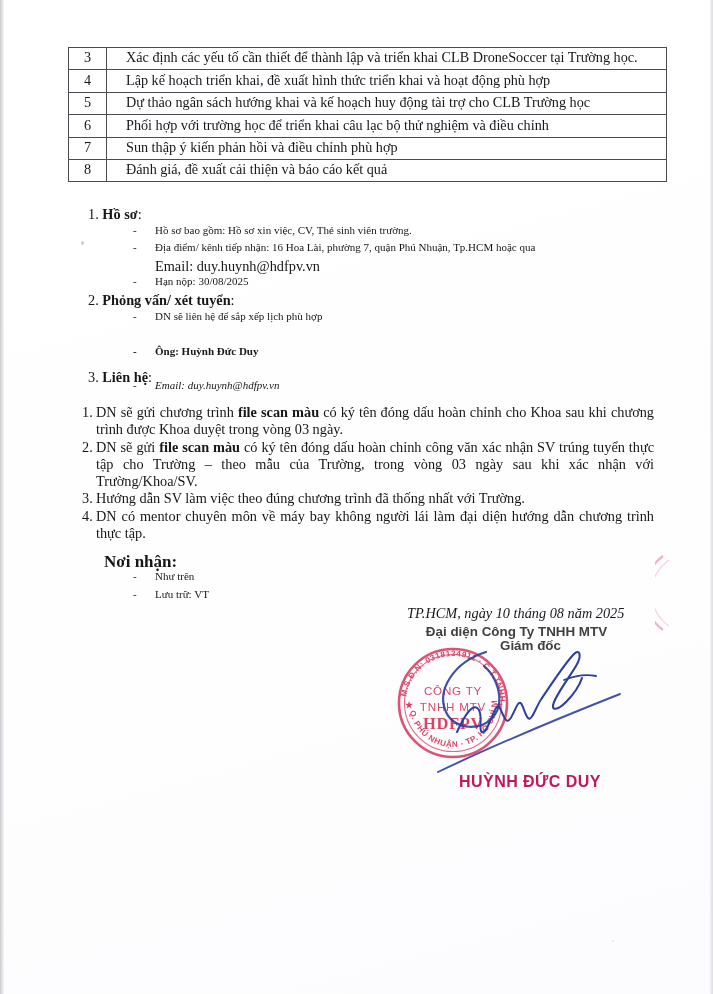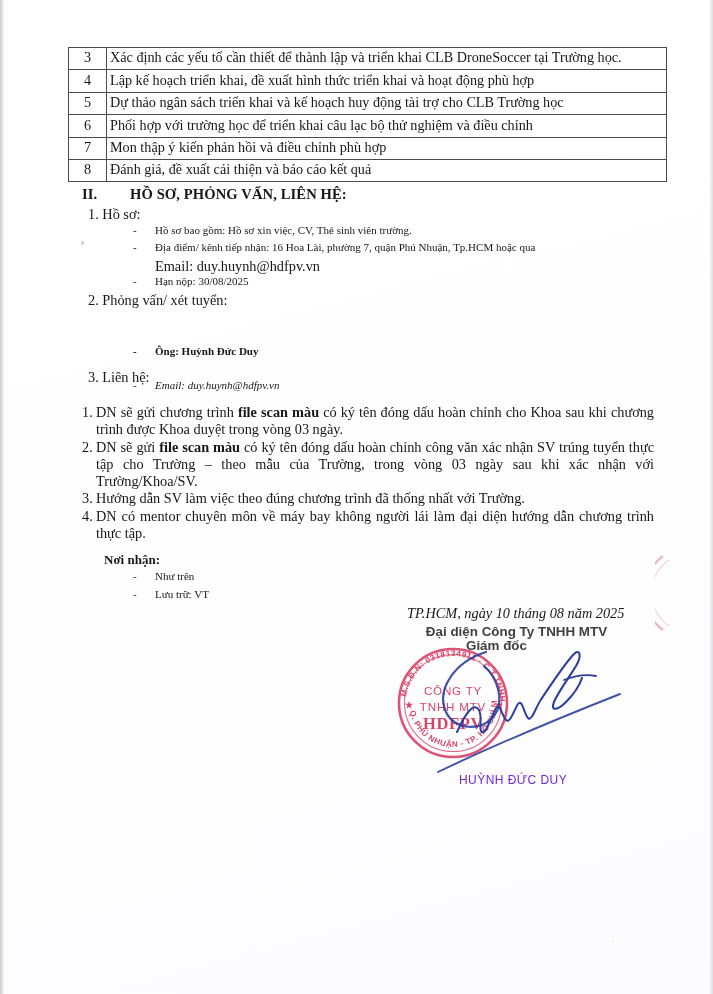--- a/index.html
+++ b/index.html
@@ -50,42 +50,42 @@
     line-height: 1.1;
     height: 20.4px;
     padding: 0 0 1px 0;
     vertical-align: middle;
   }
   .task-table td.num {
     width: 37px;
     text-align: center;
   }
   .task-table td.desc {
-    padding-left: 3px;
+    padding-left: 19px;
     white-space: nowrap;
   }
 
   
   .abs { position: absolute; }
 
   .sec-head {
     font-size: 14.6px;
     font-weight: bold;
     letter-spacing: .1px;
     white-space: nowrap;
   }
   .sec-head .rn {
     display: inline-block;
     width: 48px;
   }
   .lvl1 {
     font-size: 14.3px;
     white-space: nowrap;
   }
-  .lvl1 b { font-weight: normal; }
+  .lvl1 b { font-weight: bold; }
   .dash-item {
     font-size: 11px;
     white-space: nowrap;
   }
   .dash-item .dash {
     display: inline-block;
     width: 22px;
   }
   .cont {
     font-size: 14.3px;
@@ -104,21 +104,21 @@
     text-align: left;
   }
   .num-item .txt {
     display: block;
     margin-left: 14px;
     text-align: justify;
   }
   .num-item b { font-weight: bold; }
 
   .noinhan {
-    font-size: 13px;
+    font-size: 17px;
     font-weight: bold;
   }
 
   
   .sig-date {
     position: absolute;
     font-family: "Liberation Serif", serif;
     font-style: italic;
     font-size: 14.3px;
     white-space: nowrap;
@@ -128,24 +128,24 @@
     font-family: "Liberation Sans", sans-serif;
     font-weight: bold;
     font-size: 13.4px;
     color: #404040;
     white-space: nowrap;
     text-align: center;
   }
   .sig-name {
     position: absolute;
     font-family: "Liberation Sans", sans-serif;
-    font-weight: normal;
-    font-size: 12px;
+    font-weight: bold;
+    font-size: 16px;
     letter-spacing: .45px;
-    color: #6d28d9;
+    color: #be185d;
     white-space: nowrap;
   }
 
   
   .stamp {
     position: absolute;
     left: 396px;
     top: 646px;
     width: 114px;
     height: 114px;
@@ -196,40 +196,37 @@
       <tr>
         <td class="num">3</td>
         <td class="desc">Xác định các yếu tố cần thiết để thành lập và triển khai CLB DroneSoccer tại Trường học.</td>
       </tr>
       <tr>
         <td class="num">4</td>
         <td class="desc">Lập kế hoạch triển khai, đề xuất hình thức triển khai và hoạt động phù hợp</td>
       </tr>
       <tr>
         <td class="num">5</td>
-        <td class="desc">Dự thảo ngân sách triển khai và kế hoạch huy động tài trợ cho CLB Trường học</td>
+        <td class="desc">Dự thảo ngân sách hướng khai và kế hoạch huy động tài trợ cho CLB Trường học</td>
       </tr>
       <tr>
         <td class="num">6</td>
         <td class="desc">Phối hợp với trường học để triển khai câu lạc bộ thử nghiệm và điều chỉnh</td>
       </tr>
       <tr>
         <td class="num">7</td>
-        <td class="desc">Mon thập ý kiến phản hồi và điều chỉnh phù hợp</td>
+        <td class="desc">Sun thập ý kiến phản hồi và điều chỉnh phù hợp</td>
       </tr>
       <tr>
         <td class="num">8</td>
         <td class="desc">Đánh giá, đề xuất cải thiện và báo cáo kết quả</td>
       </tr>
     </tbody>
   </table>
 
-  <div class="abs sec-head" style="left:82px;top:186px;">
-    <span class="rn">II.</span><span>HỒ SƠ, PHỎNG VẤN, LIÊN HỆ:</span>
-  </div>
 
   <div class="abs lvl1" style="left:88px;top:206px;">
     <span>1.</span>
     <b>Hồ sơ</b><span>:</span>
   </div>
 
   <div class="abs dash-item" style="left:133px;top:224px;">
     <span class="dash">-</span><span>Hồ sơ bao gồm: Hồ sơ xin việc, CV, Thẻ sinh viên trường.</span>
   </div>
 
@@ -240,20 +237,23 @@
 
   <div class="abs dash-item" style="left:133px;top:275px;">
     <span class="dash">-</span><span>Hạn nộp: 30/08/2025</span>
   </div>
 
   <div class="abs lvl1" style="left:88px;top:292px;">
     <span>2.</span>
     <b>Phỏng vấn/ xét tuyển</b><span>:</span>
   </div>
 
+  <div class="abs dash-item" style="left:133px;top:310px;">
+    <span class="dash">-</span><span>DN sẽ liên hệ để sắp xếp lịch phù hợp</span>
+  </div>
 
   <div class="abs lvl1" style="left:88px;top:327px;margin-top:42px;">
     <span>3.</span>
     <b>Liên hệ</b><span>:</span>
   </div>
 
   <div class="abs dash-item" style="left:133px;top:345px;font-weight:bold;">
     <span class="dash">-</span><span>Ông: Huỳnh Đức Duy</span>
   </div>
   <div class="abs dash-item" style="left:133px;top:379px;font-style:italic;">
@@ -284,21 +284,21 @@
   <div class="abs noinhan" style="left:104px;top:552px;">Nơi nhận:</div>
   <div class="abs dash-item" style="left:133px;top:570px;">
     <span class="dash">-</span><span>Như trên</span>
   </div>
   <div class="abs dash-item" style="left:133px;top:588px;">
     <span class="dash">-</span><span>Lưu trữ: VT</span>
   </div>
 
   <div class="sig-date" style="left:407px;top:605px;">TP.HCM, ngày 10 tháng 08 năm 2025</div>
   <div class="sig-role" style="left:399px;top:624px;width:235px;">Đại diện Công Ty TNHH MTV</div>
-  <div class="sig-role" style="left:379px;top:638px;width:235px;">Giám đốc</div>
+  <div class="sig-role" style="left:413px;top:638px;width:235px;">Giám đốc</div>
 
   <div class="stamp-partial">
     <svg width="58" height="82" viewBox="0 0 58 82" xmlns="http://www.w3.org/2000/svg">
       <defs>
         <path id="arcP" d="M 6,76 A 44 44 0 0 1 6,6"></path>
       </defs>
       <path d="M 8,78 A 46 46 0 0 1 8,4" fill="none" stroke="#e07a96" stroke-width="2.2"></path>
       <path d="M 14,74 A 40 40 0 0 1 14,8" fill="none" stroke="#eda8bb" stroke-width="1.1"></path>
       <text font-family="&quot;Liberation Sans&quot;, sans-serif" font-size="7.2" fill="#de6e8d" font-weight="bold" letter-spacing="1.1">
         <textPath href="#arcP" startOffset="16%">HÍ MINH ★ HỒ</textPath>

